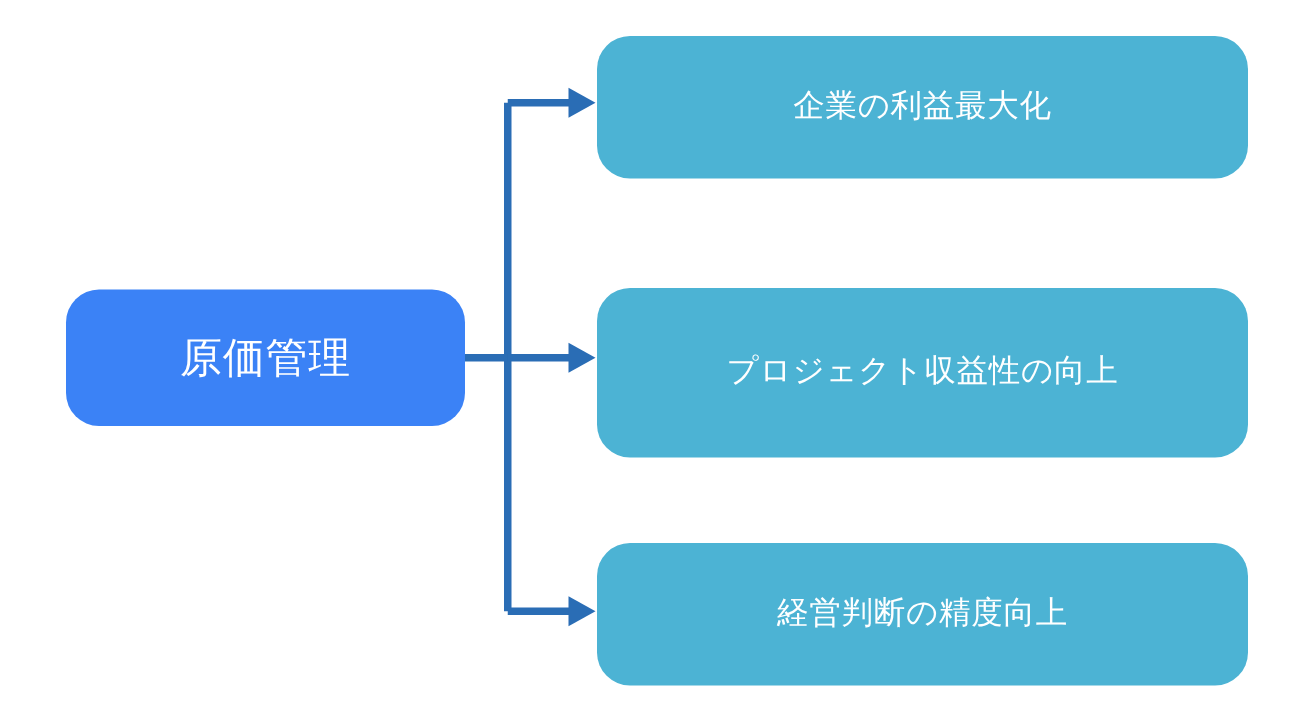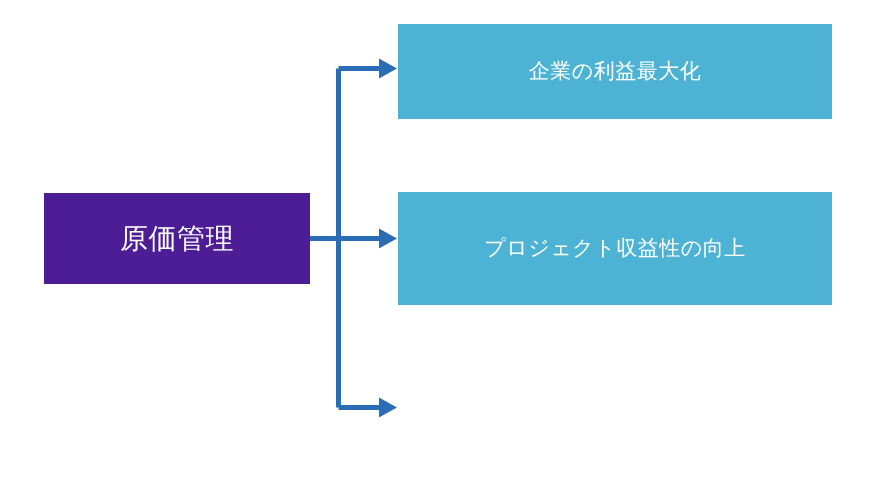--- a/index.html
+++ b/index.html
@@ -22,23 +22,24 @@
     position: absolute;
     display: flex;
     align-items: center;
     justify-content: center;
     box-sizing: border-box;
     color: #ffffff;
     text-align: center;
     line-height: 1.25;
     letter-spacing: 0.5px;
     white-space: nowrap;
+    border-radius: 22px;
   }
   .node-source {
-    background: #4c1d95;
+    background: #3b82f6;
     font-size: 28px;
     font-weight: 400;
   }
   .node-target {
     background: #4cb3d4;
     font-size: 21px;
     font-weight: 400;
   }
   .connector-layer {
     position: absolute;
@@ -79,14 +80,17 @@
   </div>
 
   <div class="node node-target" style="left:398px; top:24px; width:434px; height:95px;">
     <span>企業の利益最大化</span>
   </div>
 
   <div class="node node-target" style="left:398px; top:192px; width:434px; height:113px;">
     <span>プロジェクト収益性の向上</span>
   </div>
 
+  <div class="node node-target" style="left:398px; top:362px; width:434px; height:95px;">
+    <span>経営判断の精度向上</span>
+  </div>
 
 </div>
 
 </body></html>

